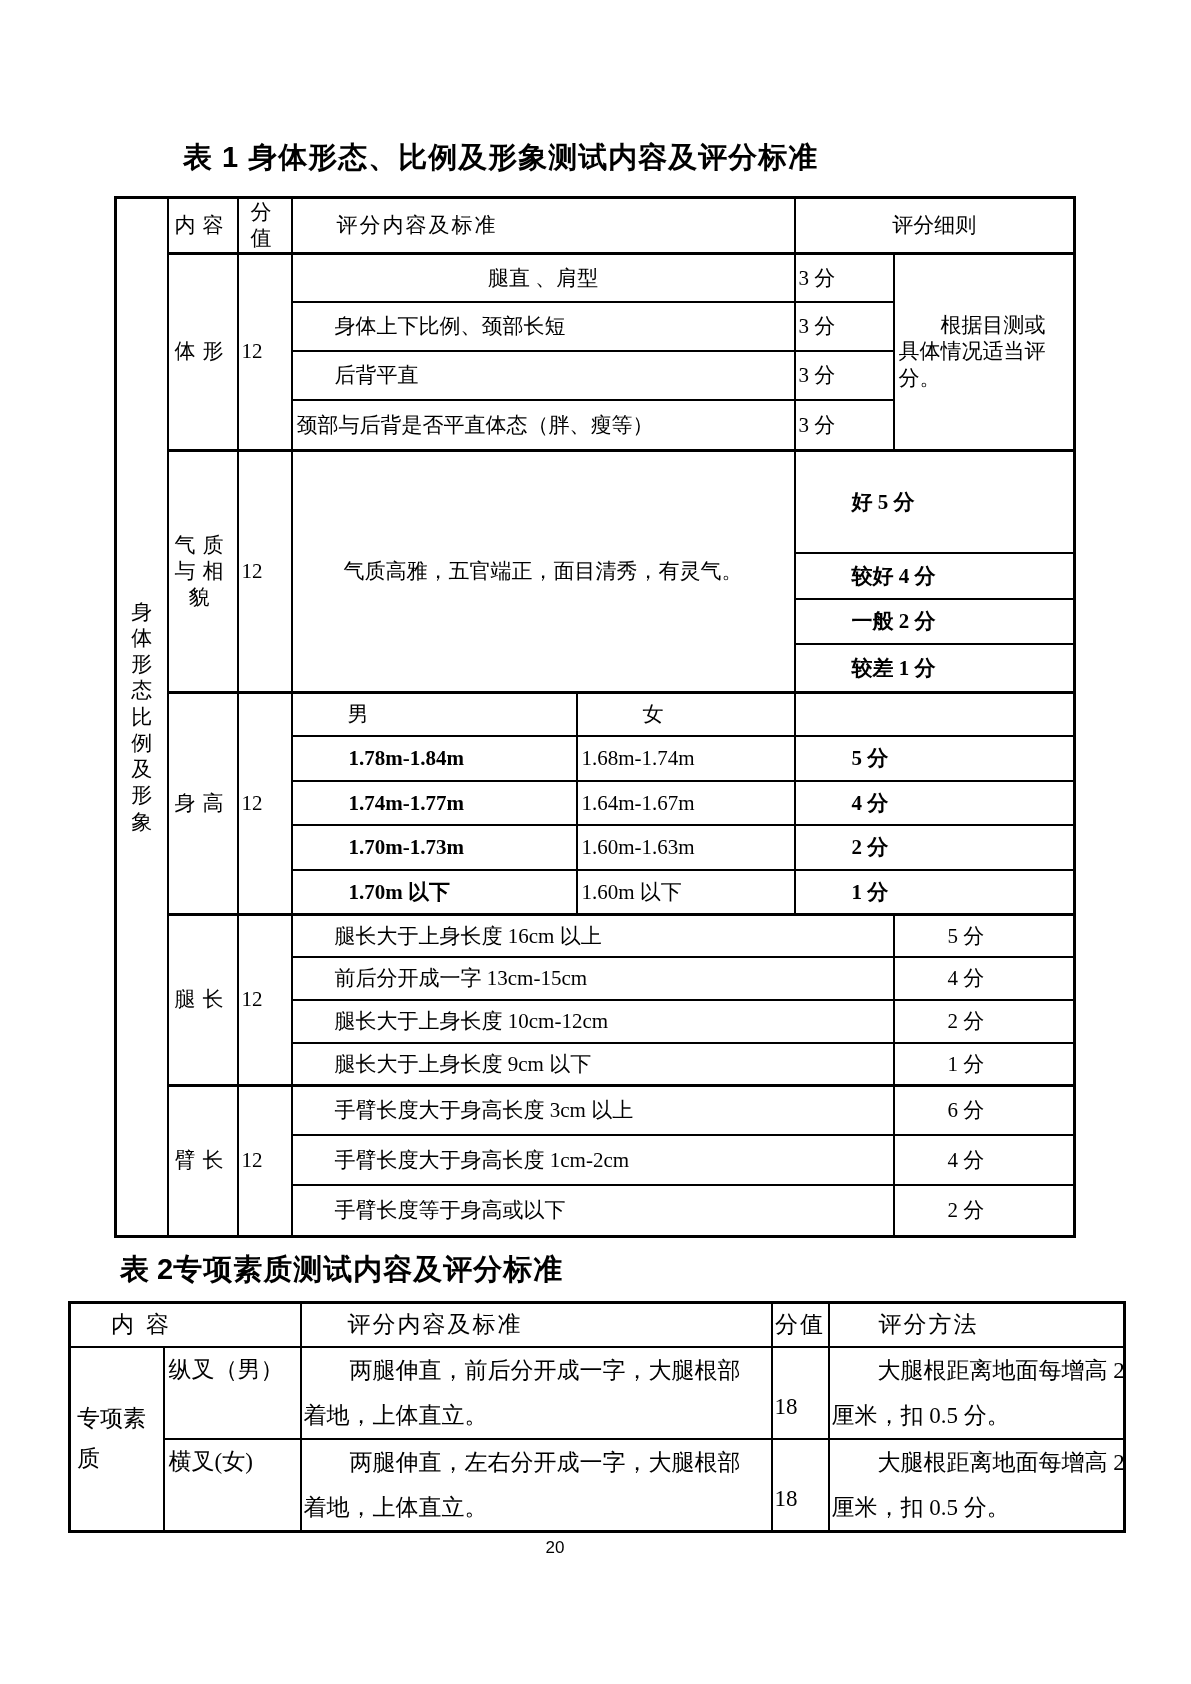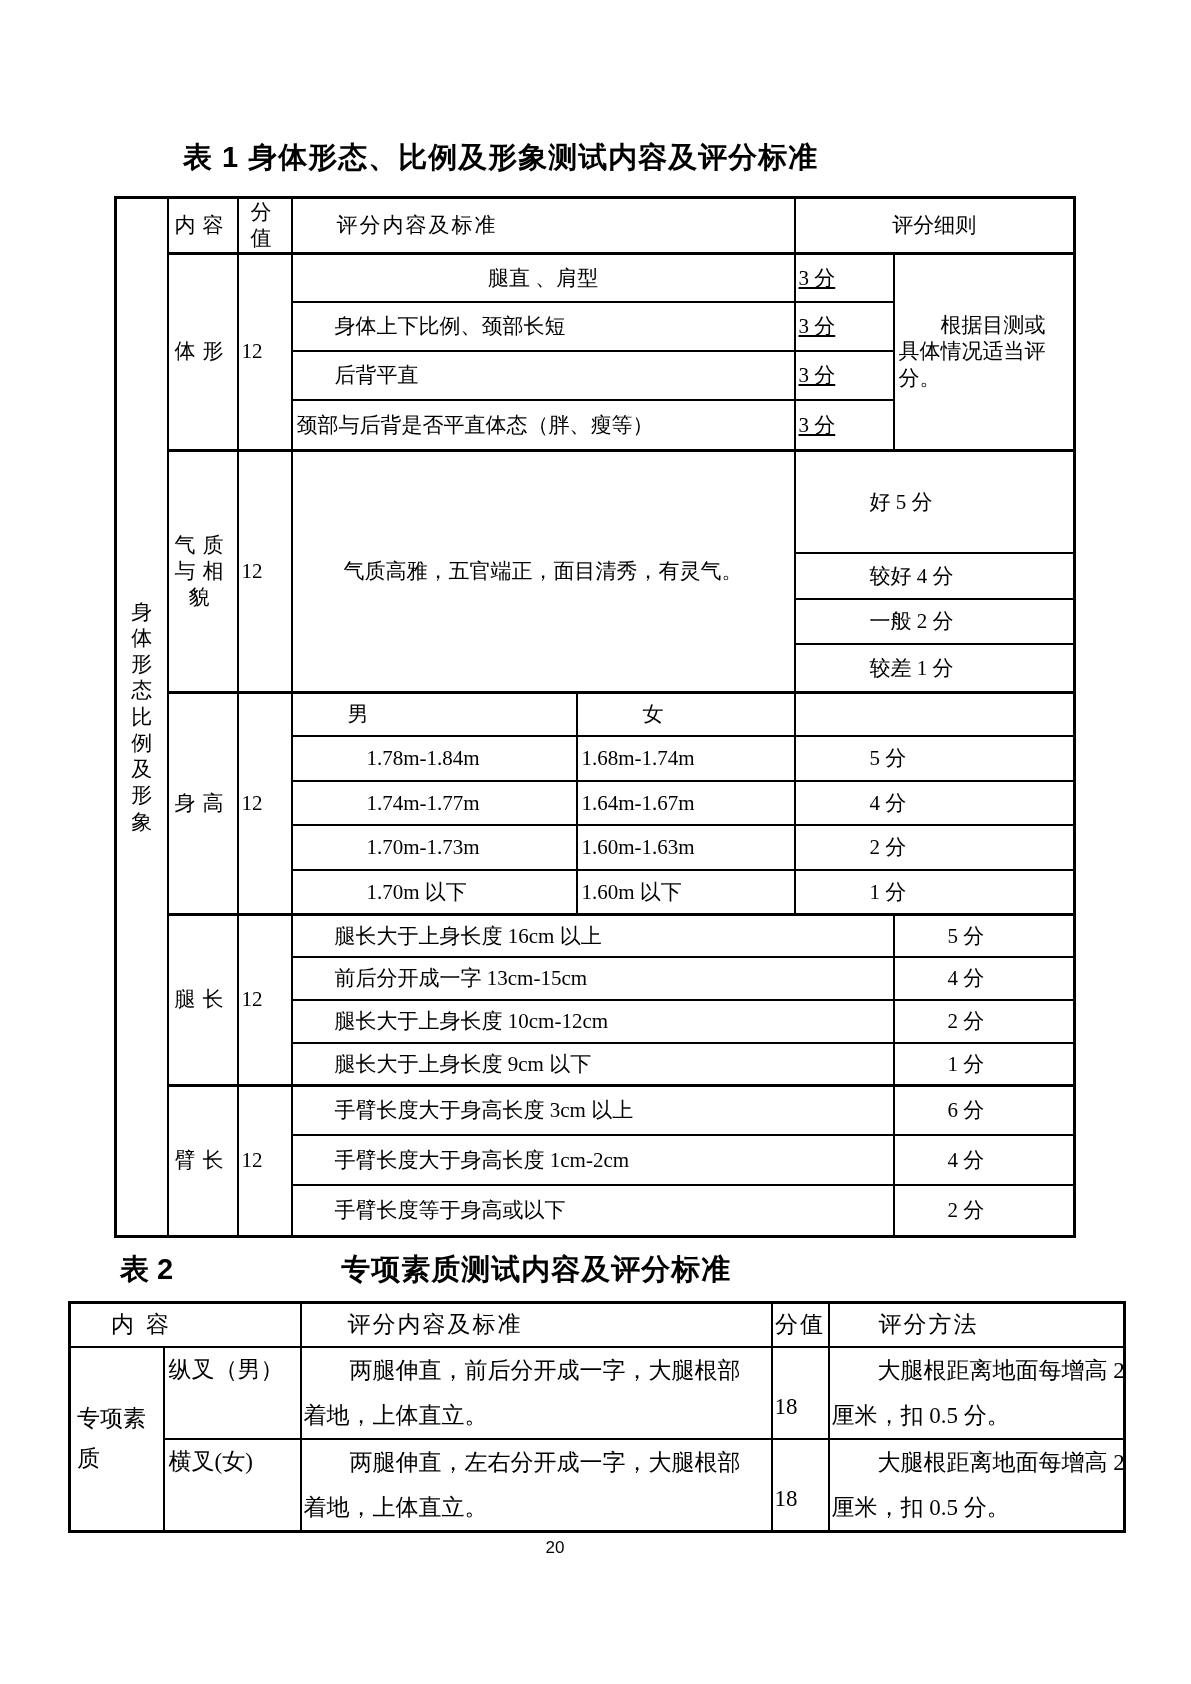--- a/index.html
+++ b/index.html
@@ -14,44 +14,44 @@
   .t1-title{
     position:absolute;left:183px;top:138px;
     font-family:"Liberation Sans","DejaVu Sans",sans-serif;
     font-weight:700;font-size:29px;letter-spacing:1px;white-space:nowrap;
   }
   .t2-titlebar{
     position:absolute;left:120px;top:1250px;
     font-family:"Liberation Sans","DejaVu Sans",sans-serif;
     font-weight:700;font-size:29px;white-space:nowrap;display:flex;
   }
-  .t2-titlebar .t2-main{margin-left:168px;letter-spacing:1px;}
+  .t2-titlebar .t2-main{letter-spacing:1px;}
 
   
   table{border-collapse:collapse;table-layout:fixed;position:absolute;background:#fff;border:3px solid #000;}
   td{border:2px solid #000;padding:0;vertical-align:middle;overflow:hidden;}
   tr.sect td{border-top-width:3px;}
 
   .t1{left:114px;top:196px;width:959px;}
   .t1 td{font-size:21px;line-height:1.25;}
   .t2{left:68px;top:1301px;width:1055px;}
   .t2 td{font-size:23px;line-height:1.3;}
 
   
   .c{text-align:center;}
   .hc{text-align:center;letter-spacing:7px;}
   .hcrit{padding-left:44px;letter-spacing:2px;}
   .lab{text-align:center;letter-spacing:7px;}
   .num{padding-left:3px;}
   .pl2{padding-left:42px;}
   .pl0{padding-left:4px;}
-  .pl50{padding-left:74px;}
+  .pl50{padding-left:56px;font-weight:bold;}
   .pl55{padding-left:55px;}
   .pl65{padding-left:65px;}
-  .score3{padding-left:3px;text-decoration:underline;}
+  .score3{padding-left:3px;}
   .scoreR{text-align:center;padding-right:36px;}
   .side{white-space:pre-line;text-align:center;line-height:44px;}
   .detail{white-space:pre;line-height:47px;padding-left:4px;}
   .qz-label{white-space:pre;line-height:46px;text-align:center;letter-spacing:7px;}
 
   
   .t2 .hc2{padding-left:40px;letter-spacing:12px;}
   .t2 .hcrit2{padding-left:46px;letter-spacing:2px;}
   .t2 .hval2{text-align:center;letter-spacing:2px;}
   .t2 .hmeth2{padding-left:49px;letter-spacing:2px;}

